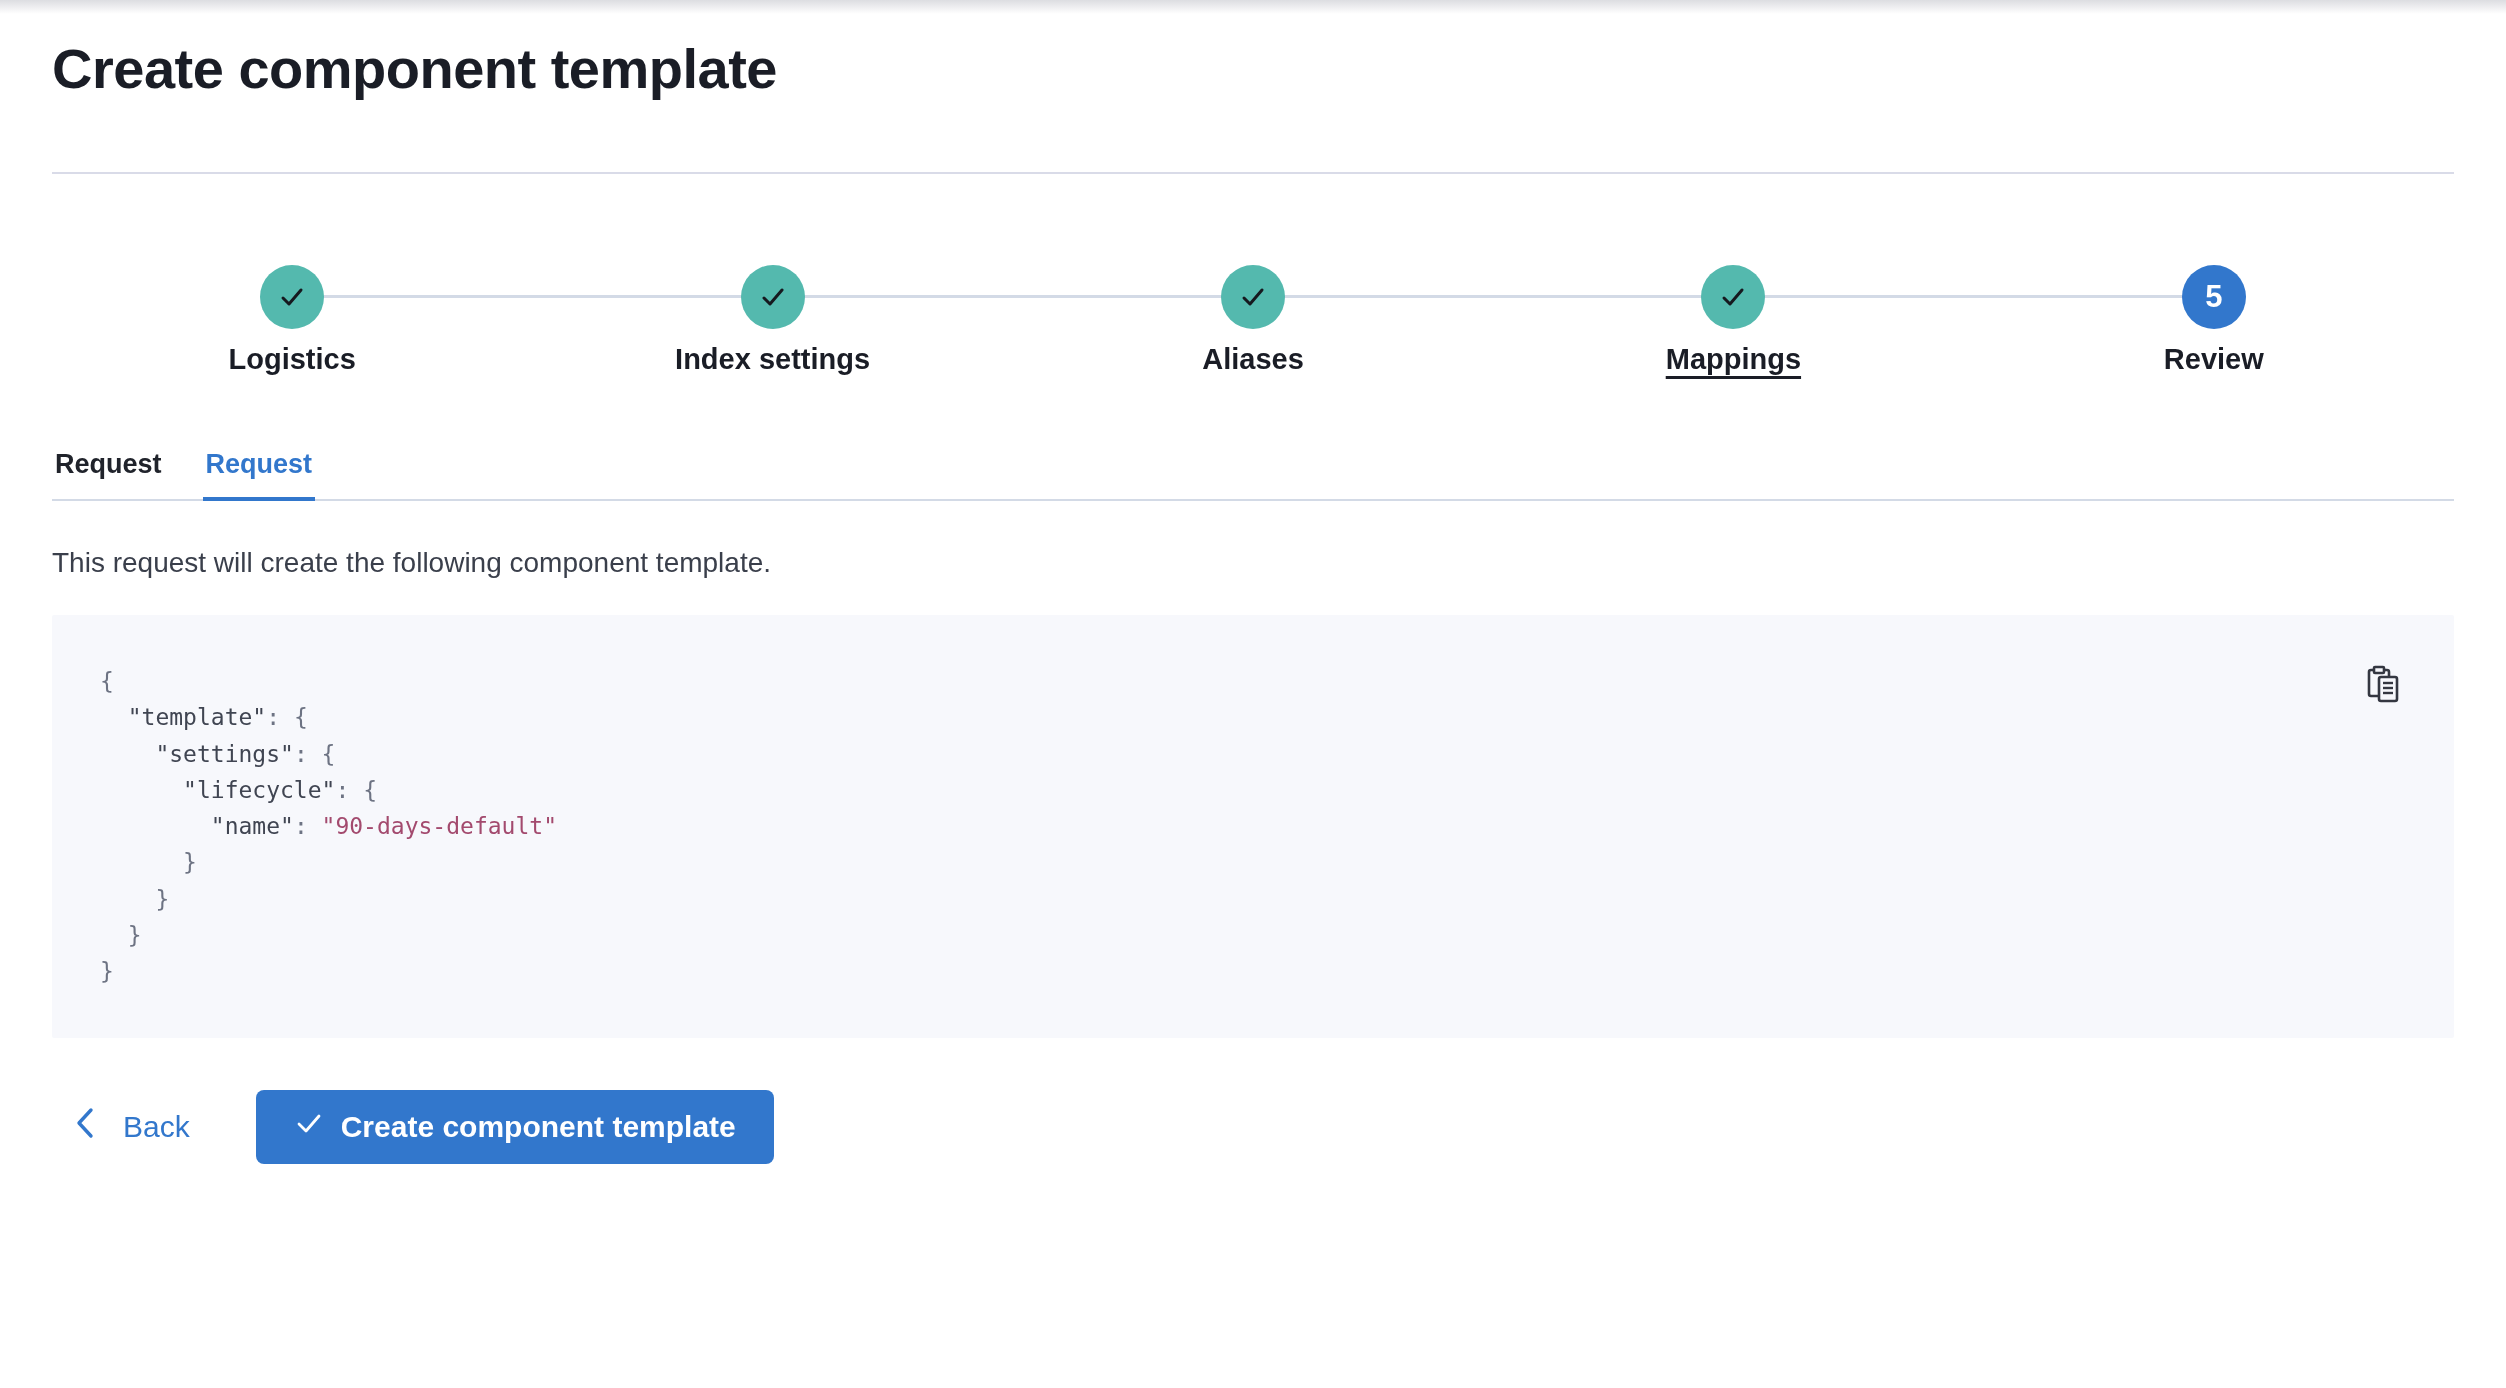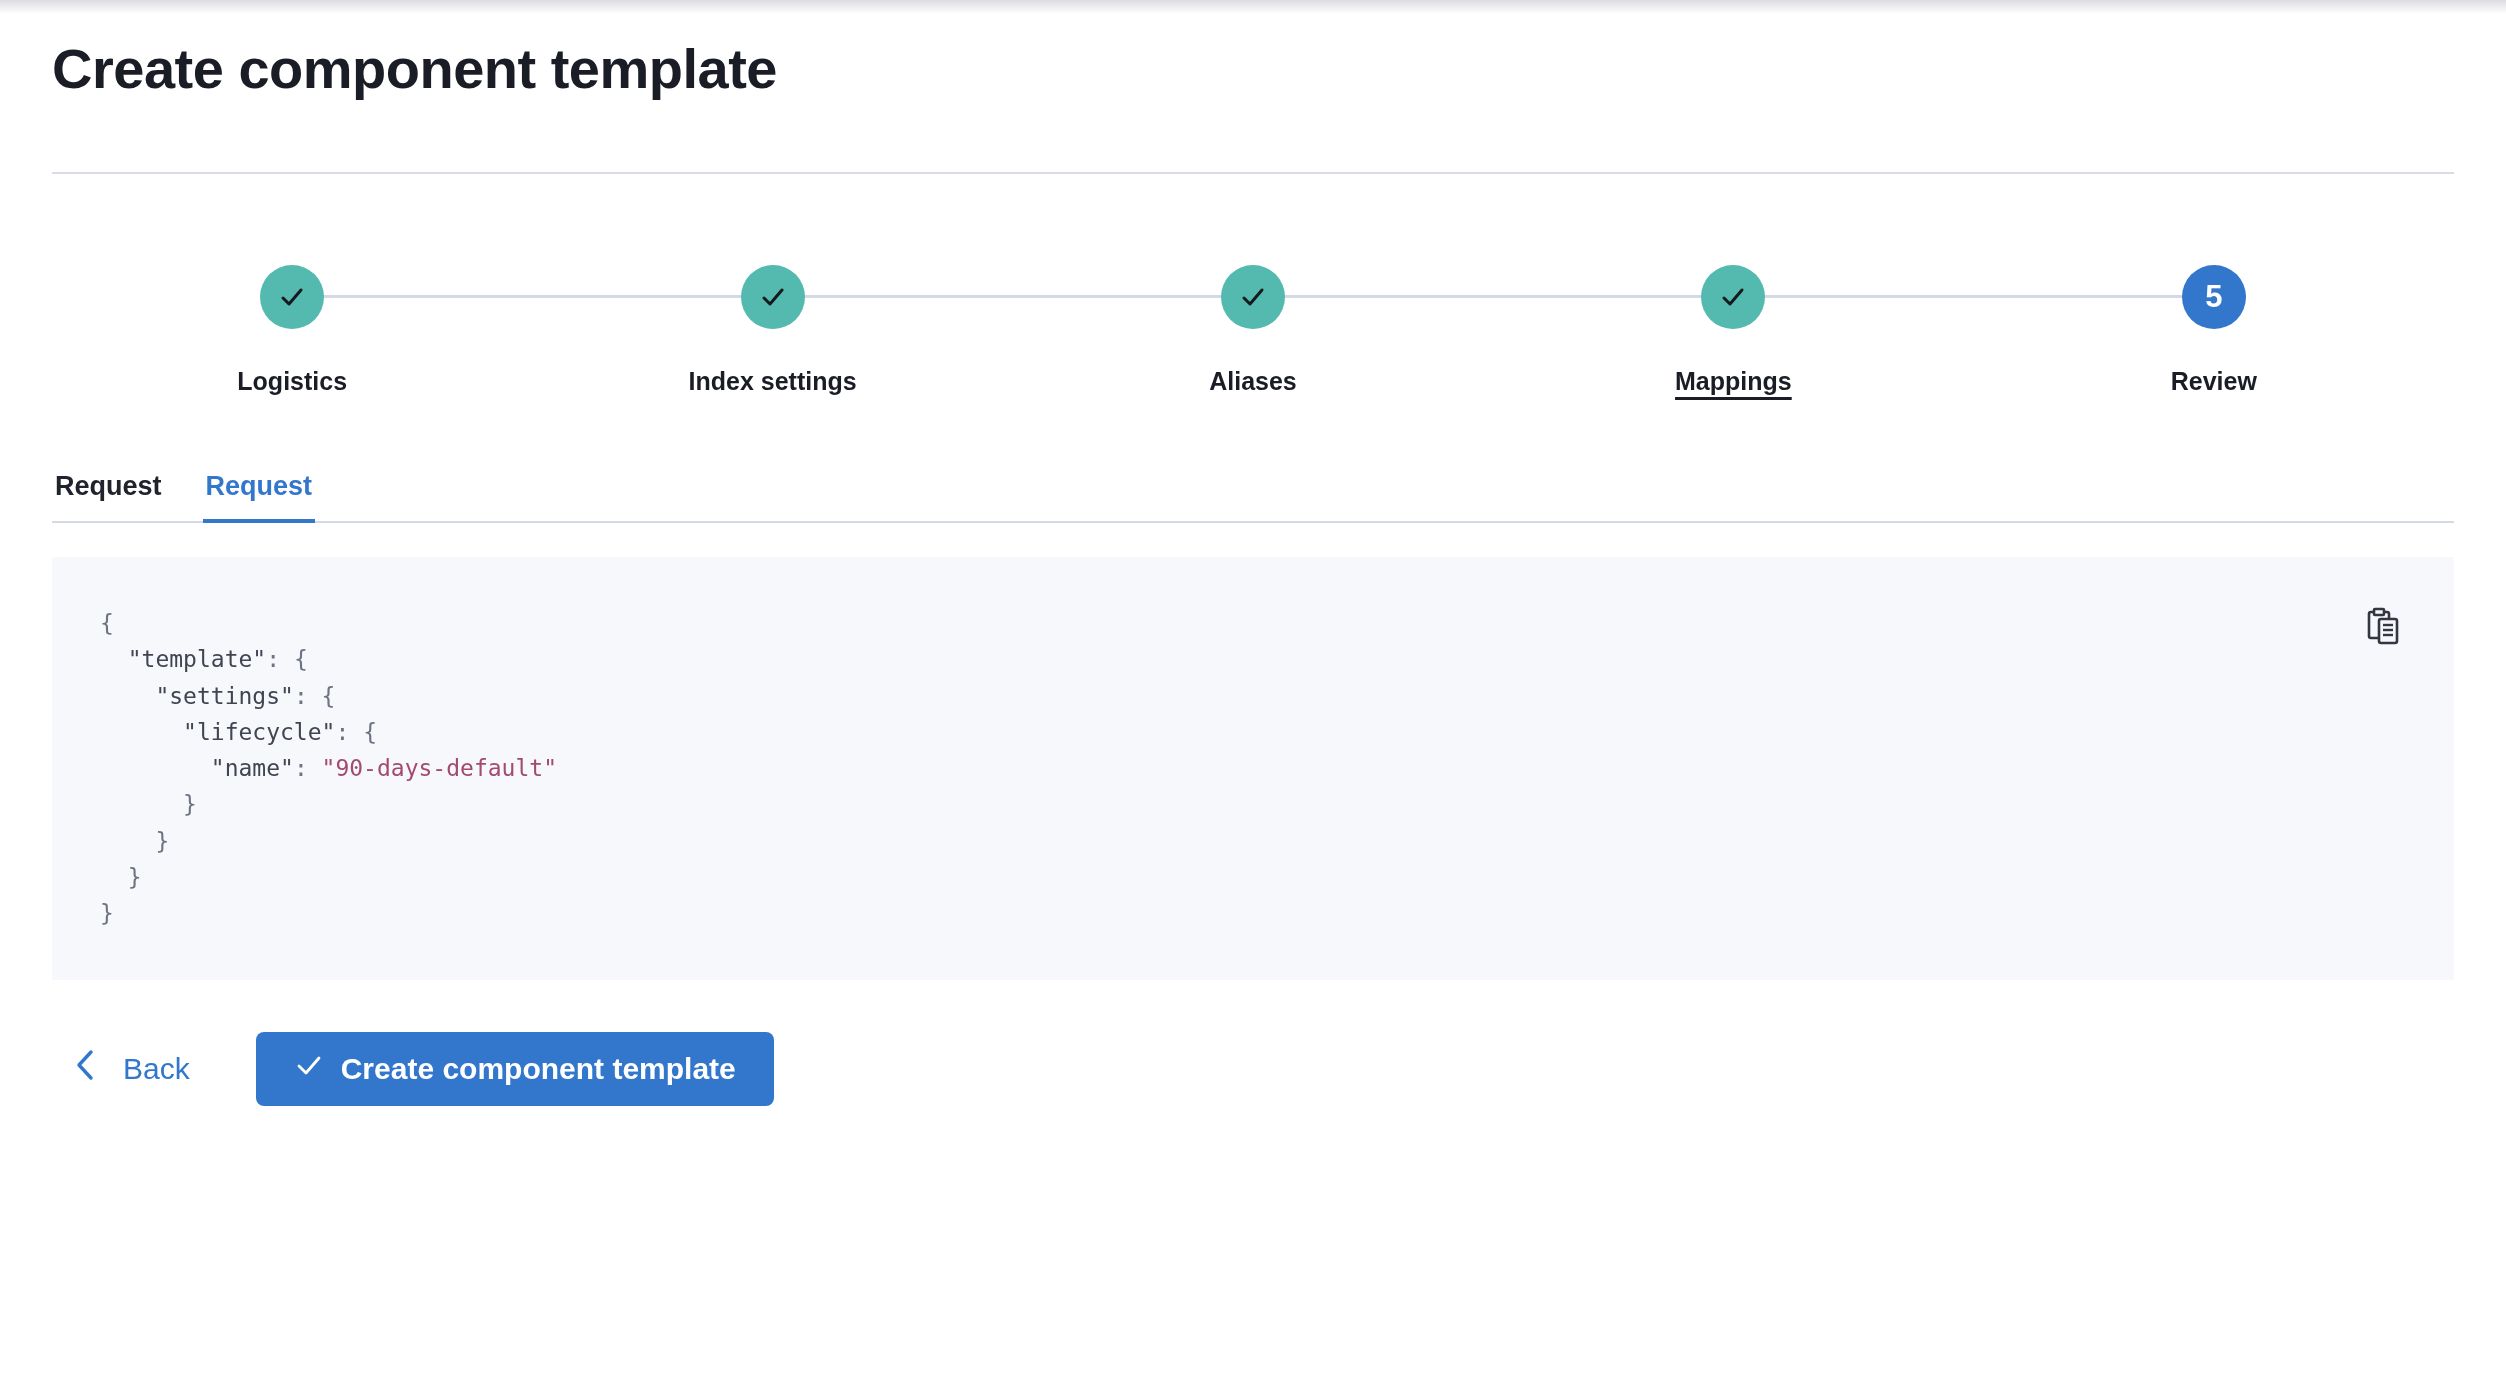--- a/index.html
+++ b/index.html
@@ -26,21 +26,21 @@
 
   
   .stepper{position:relative;margin-top:91px;}
   .connector{position:absolute;top:30px;left:240px;width:1922px;height:3px;background:var(--divider);}
   .steps{display:grid;grid-template-columns:repeat(5,1fr);position:relative;}
   .step{display:flex;flex-direction:column;align-items:center;cursor:pointer;}
   .step-circle{width:64px;height:64px;border-radius:50%;display:flex;align-items:center;
     justify-content:center;position:relative;z-index:1;}
   .step-circle.complete{background:var(--teal);}
   .step-circle.current{background:var(--primary);color:#ffffff;font-size:31px;font-weight:600;}
-  .step-label{margin-top:34px;font-size:25px;font-weight:700;color:var(--ink);line-height:36px;}
+  .step-label{margin-top:12px;font-size:29px;font-weight:700;color:var(--ink);line-height:36px;}
   .step-label.underlined{text-decoration:underline;text-decoration-thickness:3px;text-underline-offset:7px;}
 
   
   h2.review-heading{margin-top:88px;font-size:45px;line-height:54px;font-weight:700;color:var(--ink);}
 
   
   .tabs-row{margin-top:70px;border-bottom:2px solid var(--divider);display:flex;gap:38px;}
   .tab{font-family:inherit;font-size:27px;font-weight:700;color:#20232b;background:none;border:none;
     padding:0 3px 16px;border-bottom:4px solid transparent;margin-bottom:-2px;cursor:pointer;line-height:34px;}
   .tab.active{color:var(--primary);border-bottom-color:var(--primary);}
@@ -118,20 +118,21 @@
         </div>
       </div>
   </div>
 
 
   <div class="tabs-row" id="tabs">
       <button class="tab">Request</button>
       <button class="tab active">Request</button>
     </div>
 
+  <p class="description">This request will create the following component template.</p>
 
   <div class="code-block">
     <div class="code-lines" id="code">
         <div class="code-line"><span class="tok-punct">{</span></div>
         <div class="code-line"><span class="tok-plain">  </span><span class="tok-key">"template"</span><span class="tok-punct">: </span><span class="tok-punct">{</span></div>
         <div class="code-line"><span class="tok-plain">    </span><span class="tok-key">"settings"</span><span class="tok-punct">: </span><span class="tok-punct">{</span></div>
         <div class="code-line"><span class="tok-plain">      </span><span class="tok-key">"lifecycle"</span><span class="tok-punct">: </span><span class="tok-punct">{</span></div>
         <div class="code-line"><span class="tok-plain">        </span><span class="tok-key">"name"</span><span class="tok-punct">: </span><span class="tok-string">"90-days-default"</span></div>
         <div class="code-line"><span class="tok-punct">      }</span></div>
         <div class="code-line"><span class="tok-punct">    }</span></div>

